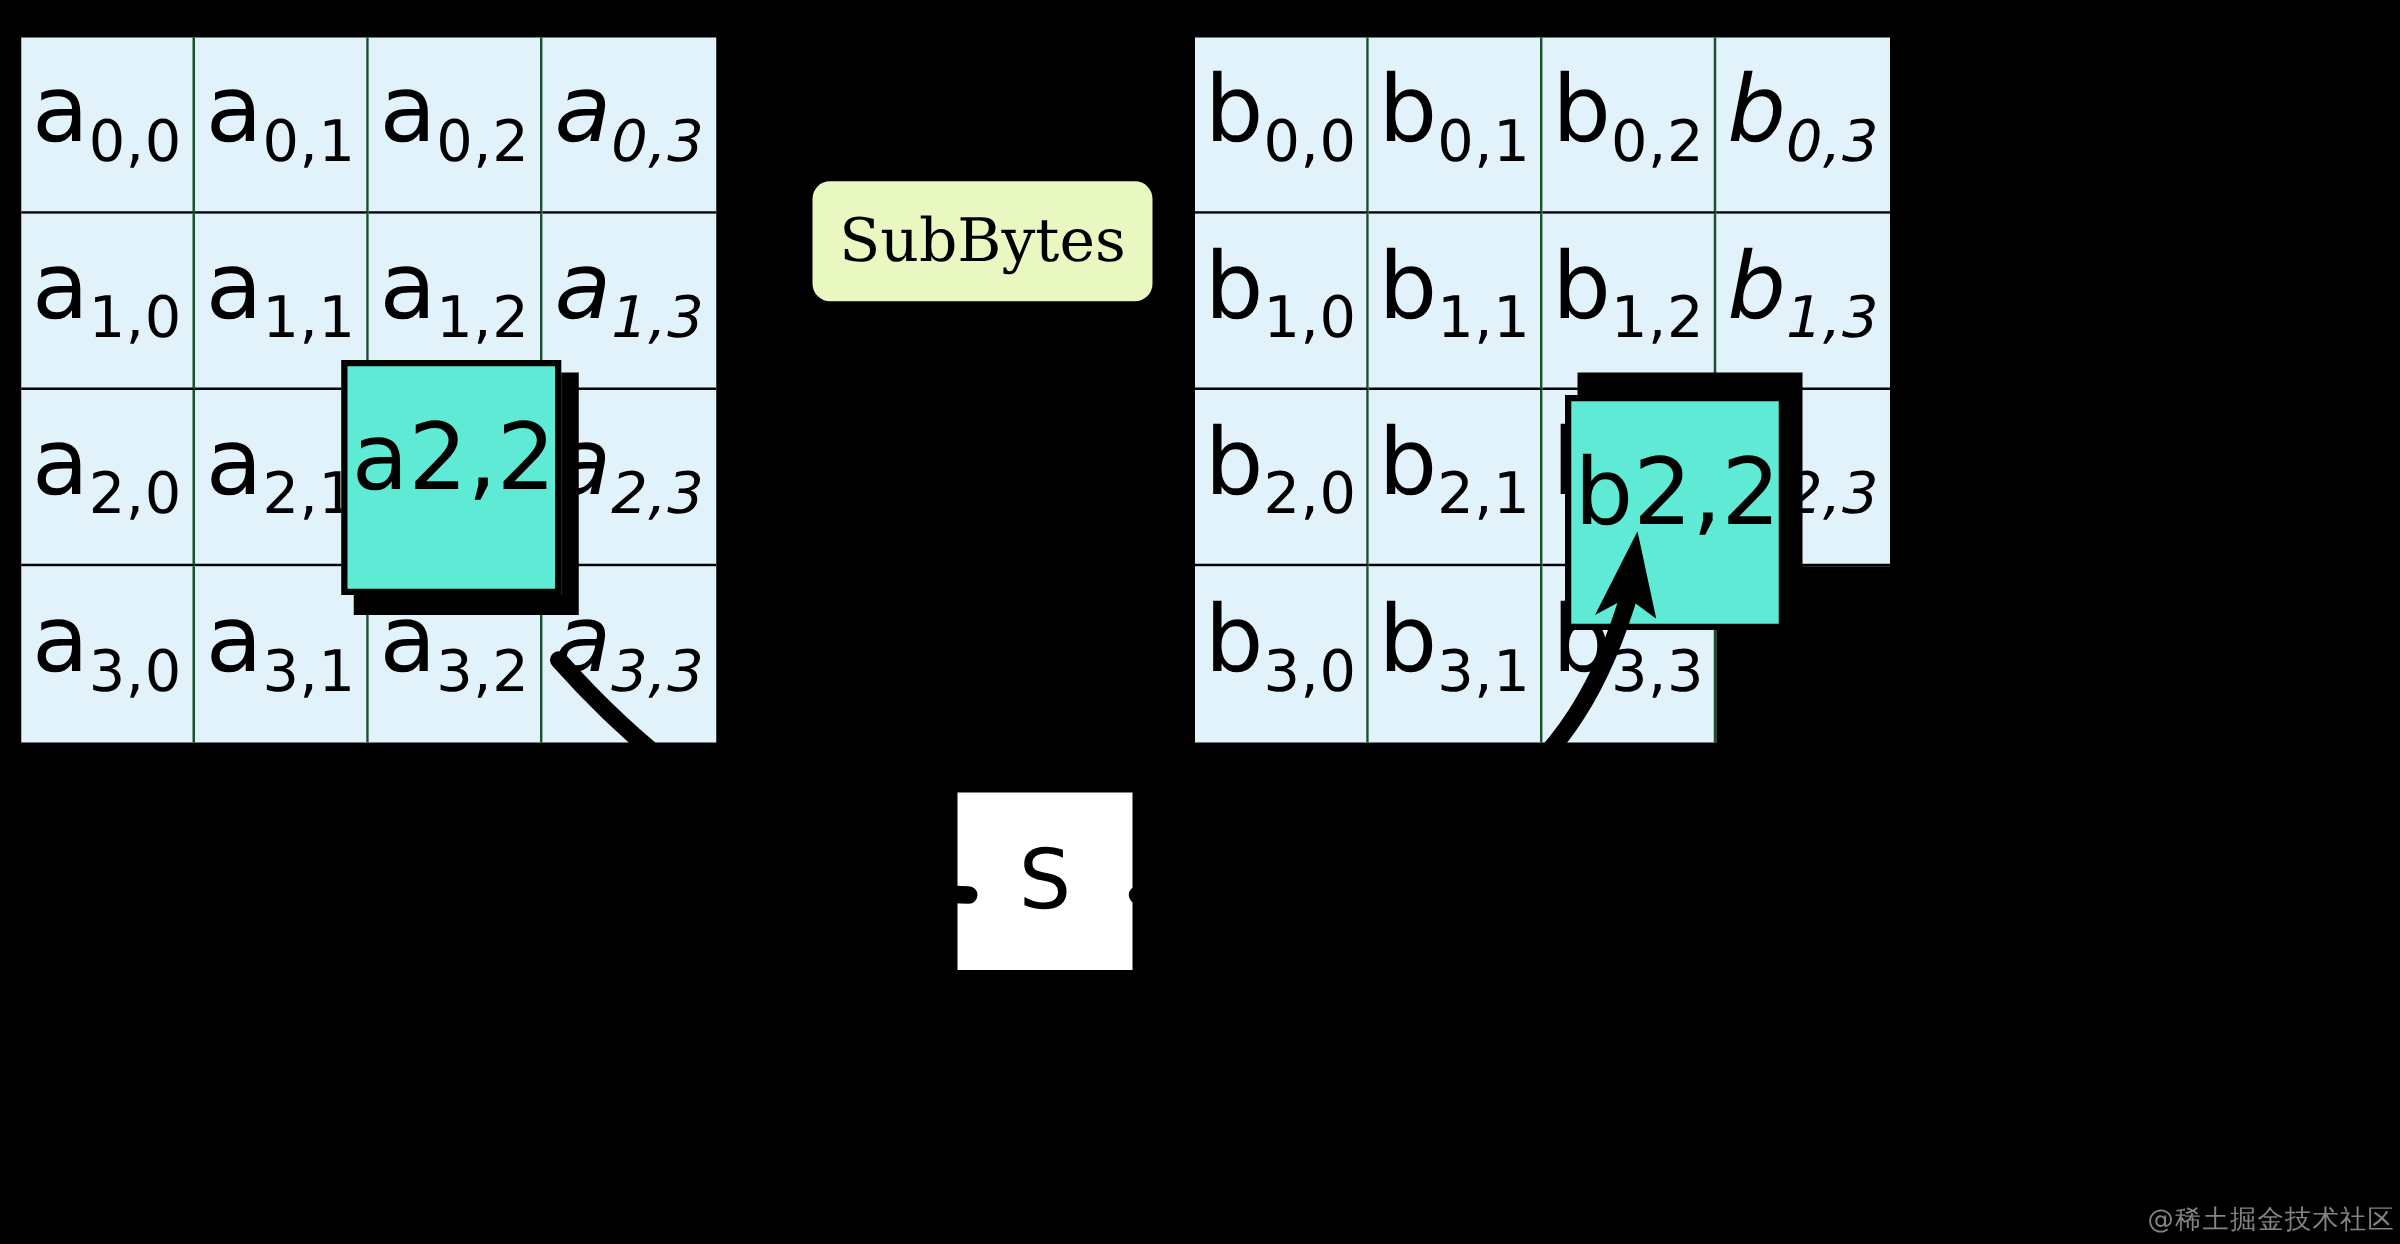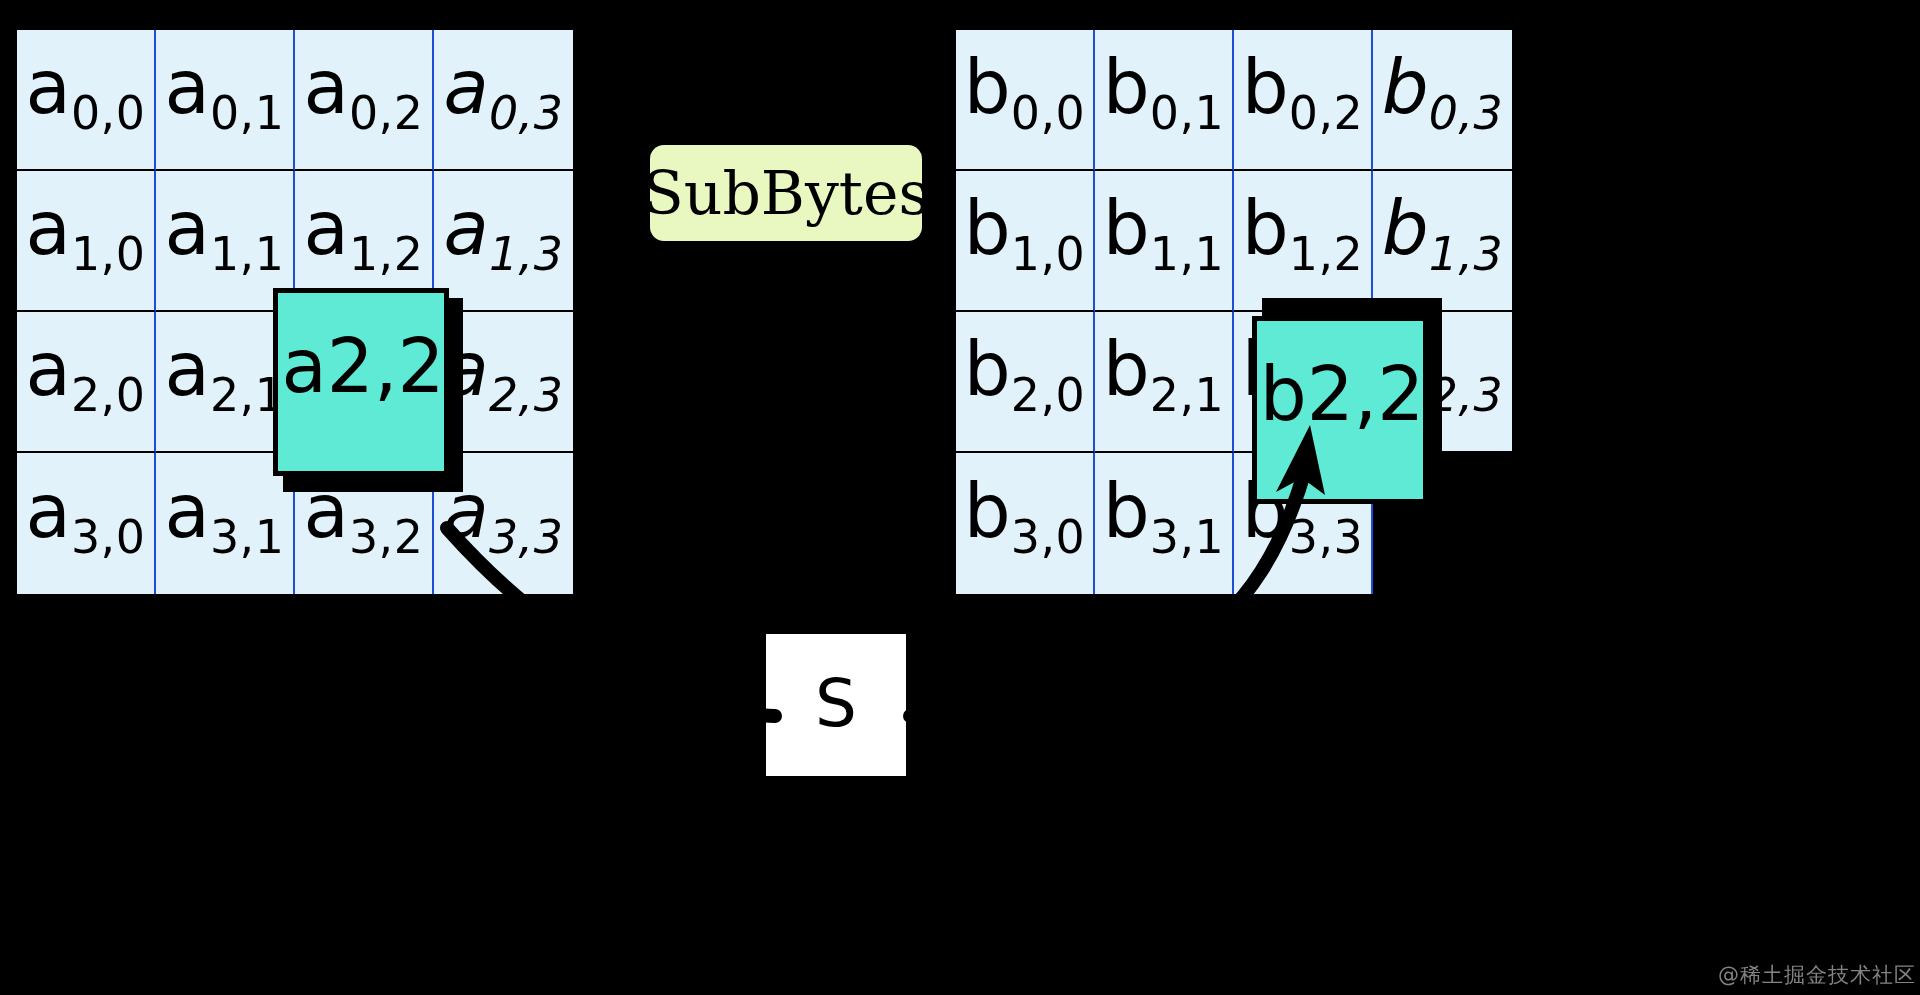--- a/index.html
+++ b/index.html
@@ -29,21 +29,21 @@
     grid-template-columns: repeat(4, 1fr);
     grid-template-rows: repeat(4, 1fr);
     background: #000000;
     z-index: 2;
   }
   #matrix-a { left: 17px;  top: 30px; width: 556px; height: 564px; }
   #matrix-b { left: 956px; top: 30px; width: 556px; height: 564px; }
 
   .cell {
     background: #e2f2fb;
-    border-right: 2px solid #1d4ed8;
+    border-right: 2px solid #14532d;
     border-bottom: 2px solid #000000;
     position: relative;
     display: flex;
     align-items: center;
     justify-content: center;
   }
   .cell:nth-child(4n) { border-right: none; font-style: italic; }
   .cell:nth-child(n+13) { border-bottom: none; }
 
   .cell .sym {
@@ -106,21 +106,21 @@
     height: 96px;
     background: #e8f8c0;
     border-radius: 14px;
     display: flex;
     align-items: center;
     justify-content: center;
     z-index: 6;
   }
   #subbytes-box .label {
     font-family: "DejaVu Serif", serif;
-    font-size: 60px;
+    font-size: 48px;
     color: #000000;
     letter-spacing: 0px;
   }
 
   
   #sbox {
     position: absolute;
     left: 766px;
     top: 634px;
     width: 140px;

